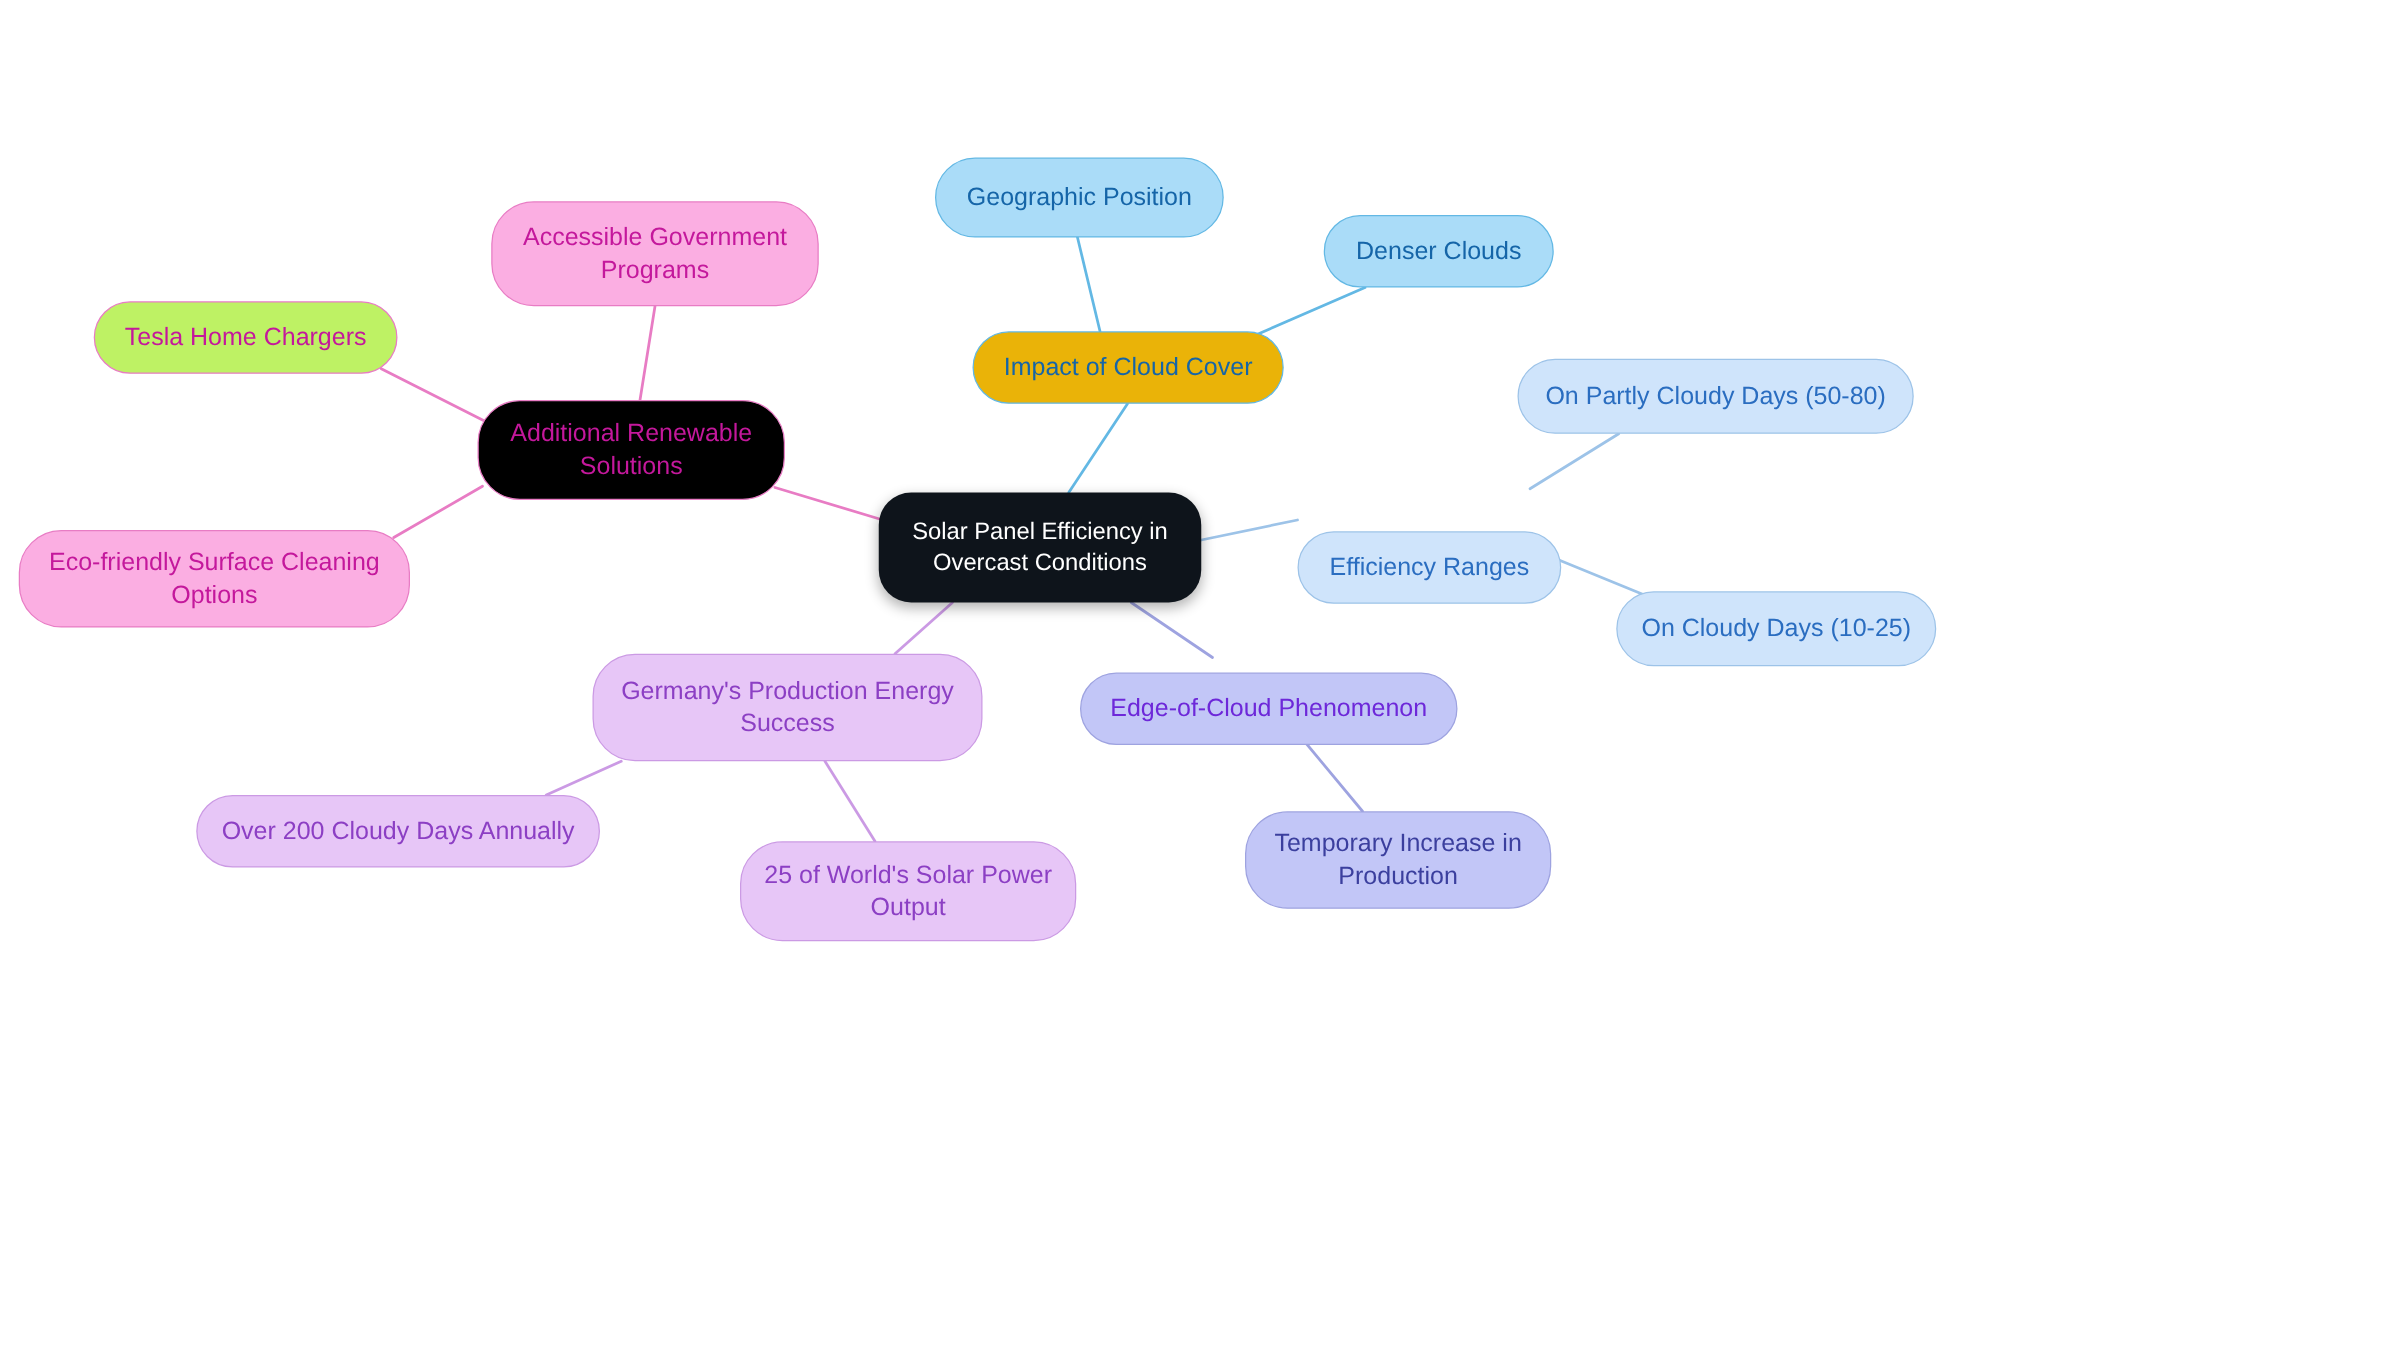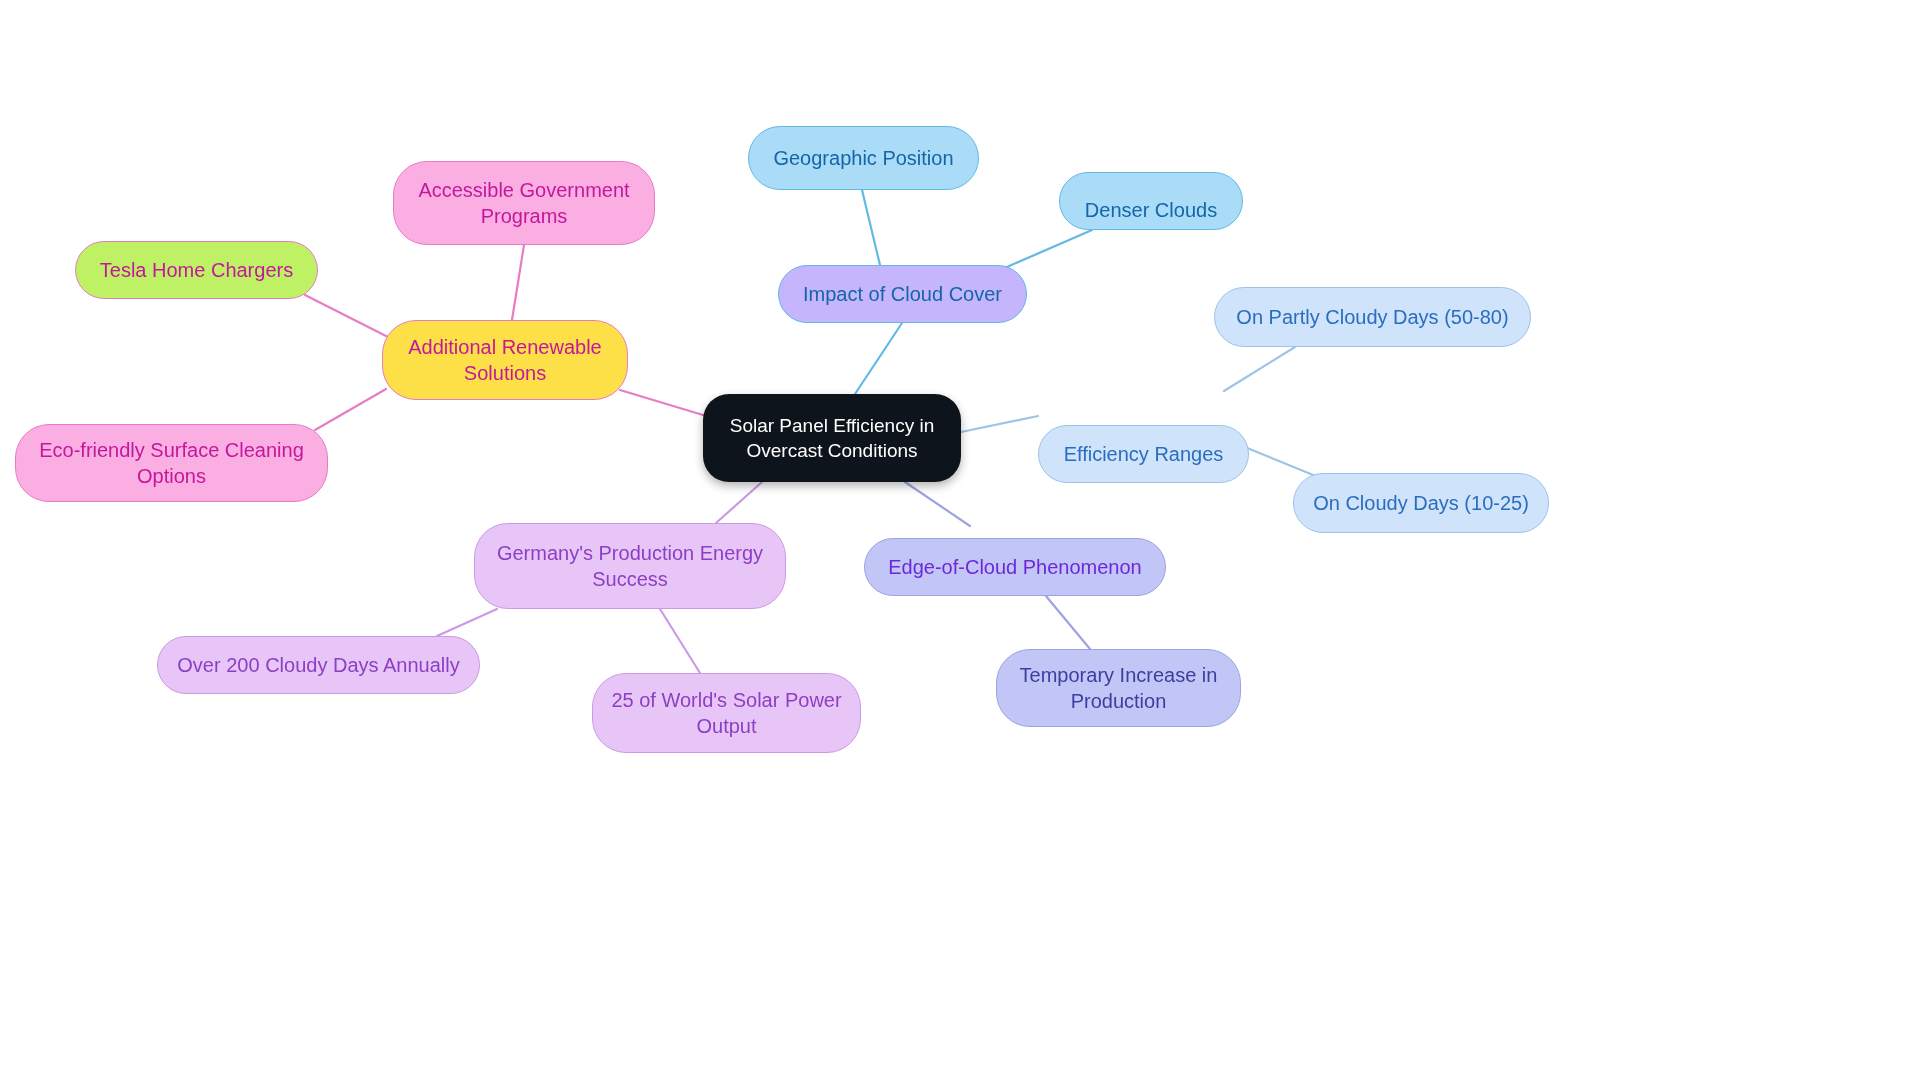--- a/index.html
+++ b/index.html
@@ -63,35 +63,35 @@
       <line x1="497" y1="609" x2="437" y2="636" stroke="#cb9ae4" stroke-width="2.2" stroke-linecap="round"></line>
       <line x1="660" y1="609" x2="700" y2="673" stroke="#cb9ae4" stroke-width="2.2" stroke-linecap="round"></line>
       <line x1="703" y1="415" x2="620" y2="390" stroke="#e87cc4" stroke-width="2.2" stroke-linecap="round"></line>
       <line x1="512" y1="320" x2="524" y2="245" stroke="#e87cc4" stroke-width="2.2" stroke-linecap="round"></line>
       <line x1="388" y1="337" x2="305" y2="295" stroke="#e87cc4" stroke-width="2.2" stroke-linecap="round"></line>
       <line x1="386" y1="389" x2="315" y2="430" stroke="#e87cc4" stroke-width="2.2" stroke-linecap="round"></line>
     </svg>
   <div id="node-layer">
       <div class="node root" style="left: 703px; top: 394px; width: 258px; height: 88px; background: rgb(14, 20, 27); border-color: rgb(14, 20, 27); color: rgb(255, 255, 255); font-size: 19px;"><span>Solar Panel Efficiency in
 Overcast Conditions</span></div>
-      <div class="node" style="left: 778px; top: 265px; width: 249px; height: 58px; background: #c4b5fd; border-color: rgb(99, 184, 228); color: rgb(21, 101, 168); font-size: 20px;"><span>Impact of Cloud Cover</span></div>
+      <div class="node" style="left: 778px; top: 265px; width: 249px; height: 58px; background: #eab308; border-color: rgb(99, 184, 228); color: rgb(21, 101, 168); font-size: 20px;"><span>Impact of Cloud Cover</span></div>
       <div class="node" style="left: 748px; top: 126px; width: 231px; height: 64px; background: rgb(170, 220, 248); border-color: rgb(99, 184, 228); color: rgb(21, 101, 168); font-size: 20px;"><span>Geographic Position</span></div>
-      <div class="node" style="left: 1059px; top: 172px; width: 184px; height: 58px; background: rgb(170, 220, 248); border-color: rgb(99, 184, 228); color: rgb(21, 101, 168); font-size: 20px; align-items: flex-end;"><span>Denser Clouds</span></div>
+      <div class="node" style="left: 1059px; top: 172px; width: 184px; height: 58px; background: rgb(170, 220, 248); border-color: rgb(99, 184, 228); color: rgb(21, 101, 168); font-size: 20px;"><span>Denser Clouds</span></div>
       <div class="node" style="left: 1038px; top: 385px; width: 211px; height: 58px; background: rgb(207, 228, 251); border-color: rgb(157, 195, 232); color: rgb(42, 109, 192); font-size: 20px; margin-top: 40px;"><span>Efficiency Ranges</span></div>
       <div class="node" style="left: 1214px; top: 287px; width: 317px; height: 60px; background: rgb(207, 228, 251); border-color: rgb(157, 195, 232); color: rgb(42, 109, 192); font-size: 20px;"><span>On Partly Cloudy Days (50-80)</span></div>
       <div class="node" style="left: 1293px; top: 473px; width: 256px; height: 60px; background: rgb(207, 228, 251); border-color: rgb(157, 195, 232); color: rgb(42, 109, 192); font-size: 20px;"><span>On Cloudy Days (10-25)</span></div>
       <div class="node" style="left: 864px; top: 538px; width: 302px; height: 58px; background: rgb(194, 198, 247); border-color: rgb(158, 163, 224); color: #6d28d9; font-size: 20px;"><span>Edge-of-Cloud Phenomenon</span></div>
       <div class="node" style="left: 996px; top: 649px; width: 245px; height: 78px; background: rgb(194, 198, 247); border-color: rgb(158, 163, 224); color: rgb(59, 63, 158); font-size: 20px;"><span>Temporary Increase in
 Production</span></div>
       <div class="node" style="left: 474px; top: 523px; width: 312px; height: 86px; background: rgb(231, 198, 247); border-color: rgb(203, 154, 228); color: rgb(140, 63, 196); font-size: 20px;"><span>Germany's Production Energy
 Success</span></div>
       <div class="node" style="left: 157px; top: 636px; width: 323px; height: 58px; background: rgb(231, 198, 247); border-color: rgb(203, 154, 228); color: rgb(140, 63, 196); font-size: 20px; text-align: center;"><span>Over 200 Cloudy Days Annually</span></div>
       <div class="node" style="left: 592px; top: 673px; width: 269px; height: 80px; background: rgb(231, 198, 247); border-color: rgb(203, 154, 228); color: rgb(140, 63, 196); font-size: 20px;"><span>25 of World's Solar Power
 Output</span></div>
-      <div class="node" style="left: 382px; top: 320px; width: 246px; height: 80px; background: #fde047; border-color: rgb(232, 124, 196); color: rgb(196, 24, 156); font-size: 20px;"><span>Additional Renewable
+      <div class="node" style="left: 382px; top: 320px; width: 246px; height: 80px; background: #000000; border-color: rgb(232, 124, 196); color: rgb(196, 24, 156); font-size: 20px;"><span>Additional Renewable
 Solutions</span></div>
       <div class="node" style="left: 393px; top: 161px; width: 262px; height: 84px; background: rgb(251, 174, 226); border-color: rgb(232, 124, 196); color: rgb(196, 24, 156); font-size: 20px;"><span>Accessible Government
 Programs</span></div>
       <div class="node" style="left: 75px; top: 241px; width: 243px; height: 58px; background: #bef264; border-color: rgb(232, 124, 196); color: rgb(196, 24, 156); font-size: 20px;"><span>Tesla Home Chargers</span></div>
       <div class="node" style="left: 15px; top: 424px; width: 313px; height: 78px; background: rgb(251, 174, 226); border-color: rgb(232, 124, 196); color: rgb(196, 24, 156); font-size: 20px;"><span>Eco-friendly Surface Cleaning
 Options</span></div>
     </div>
 </div>
 
 </body></html>

